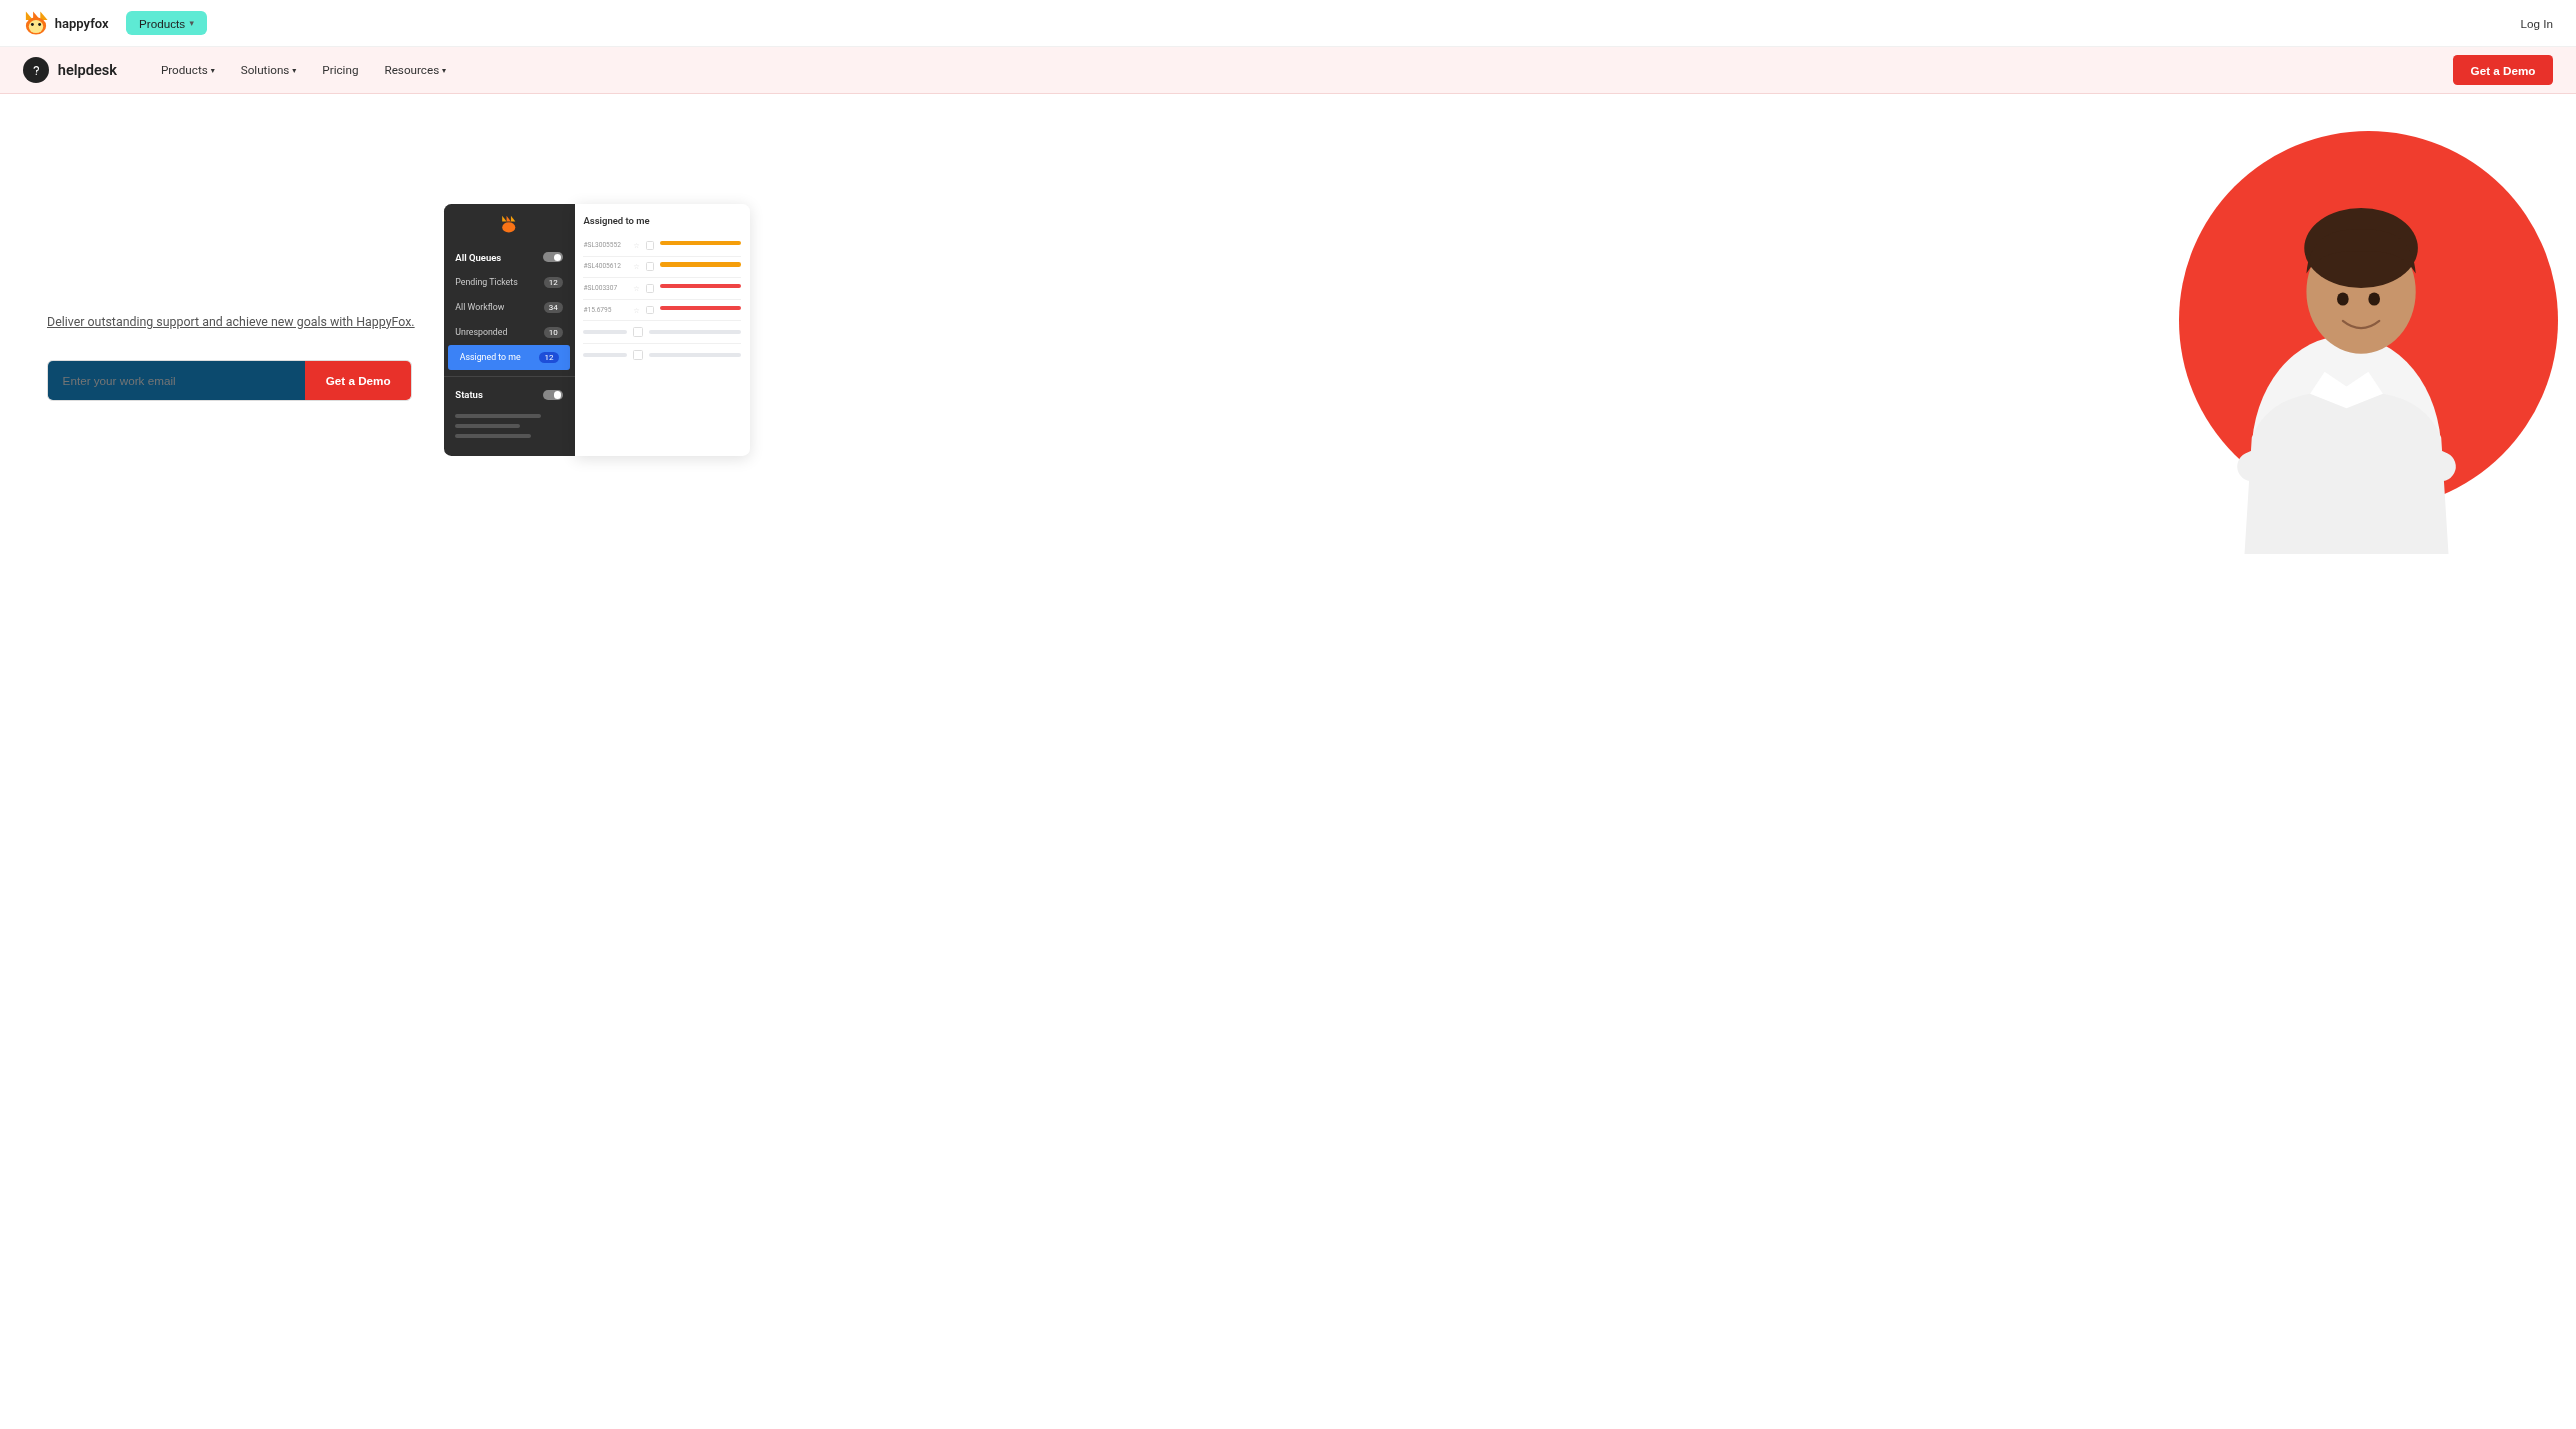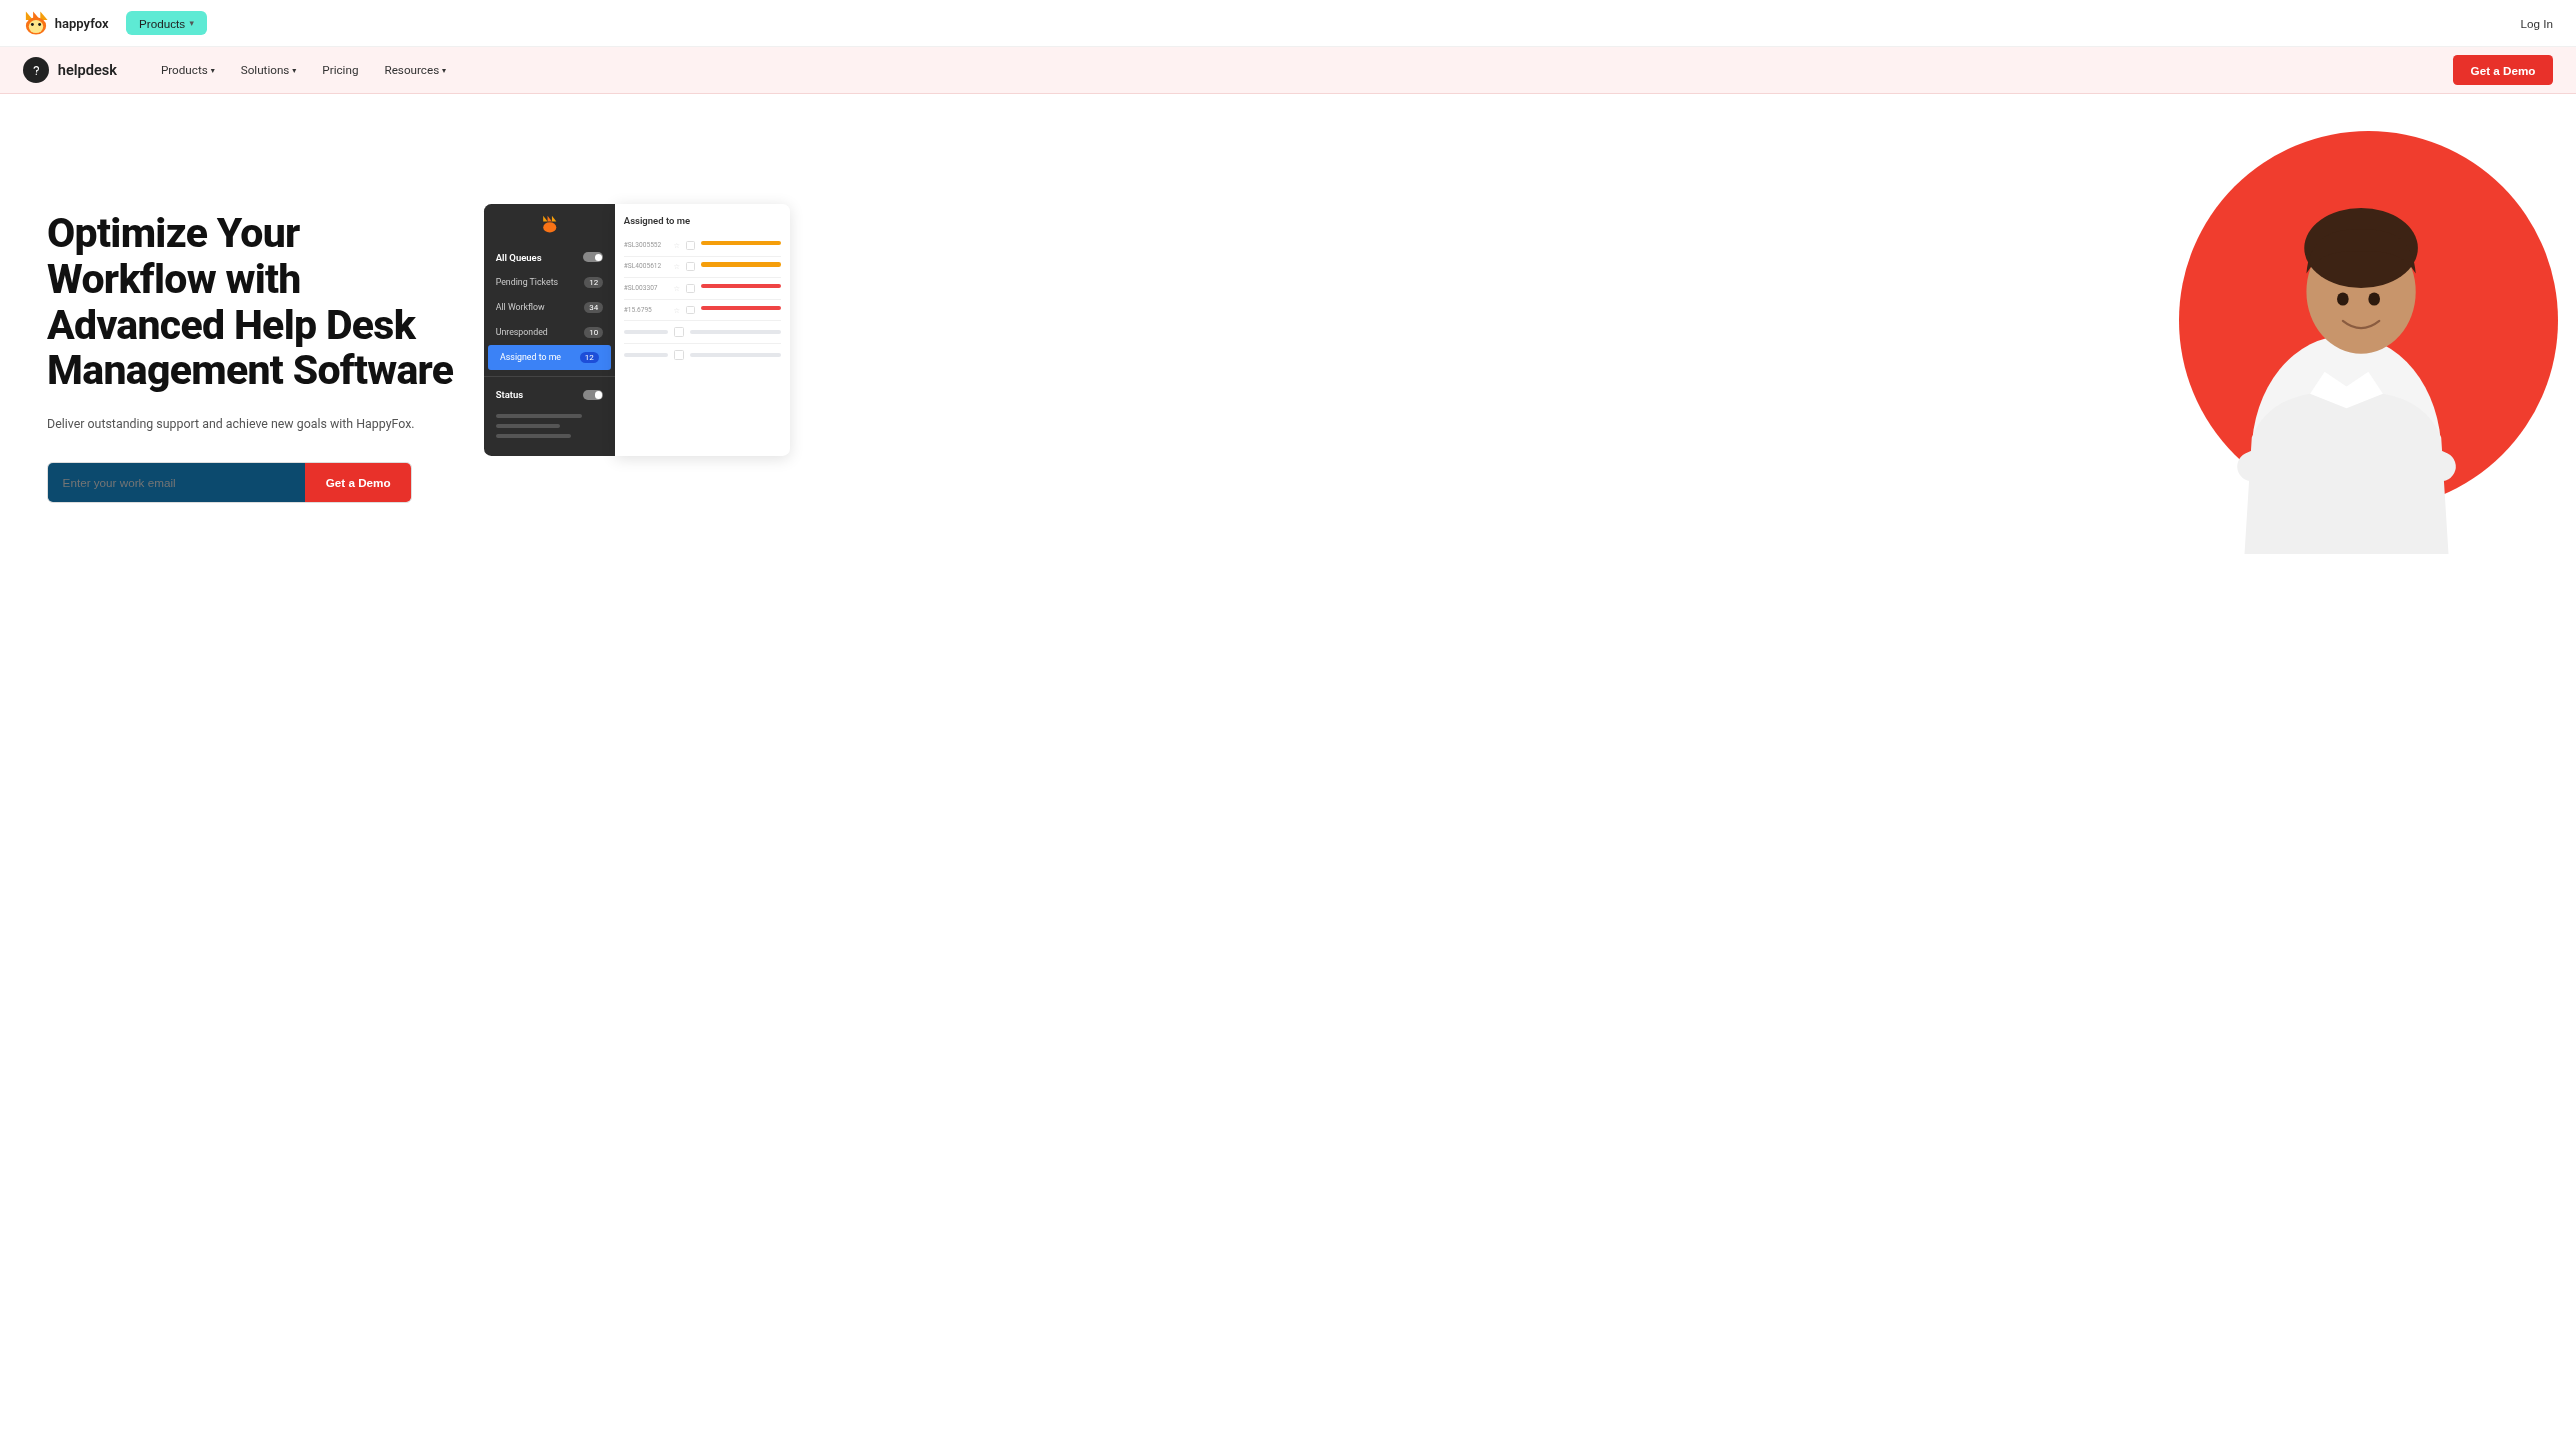--- a/index.html
+++ b/index.html
@@ -139,20 +139,21 @@
       color: #111;
       line-height: 1.12;
       margin-bottom: 20.4px;
       letter-spacing: -0.7px;
     }
     .hero-subtitle {
       font-size: 12.4px;
       color: #555;
       margin-bottom: 29px;
       line-height: 1.5;
+      text-decoration: underline;
     }
     .email-form {
       display: flex;
       align-items: stretch;
       gap: 0;
       border: 1.5px solid #ddd;
       border-radius: 5.8px;
       overflow: hidden;
       max-width: 365px;
     }
@@ -372,21 +373,20 @@
       </span>
     </div>
   </div>
   <div class="sub-nav-right">
     <button class="demo-btn">Get a Demo</button>
   </div>
 </nav>
 
 <section class="hero">
   <div class="hero-left">
-    <h1 class="hero-title">Optimize Your Workflow with Advanced Help Desk Management Software</h1>
     <p class="hero-subtitle">Deliver outstanding support and achieve new goals with HappyFox.</p>
     <div class="email-form">
       <input type="email" class="email-input" placeholder="Enter your work email" style="">
       <button class="email-submit">Get a Demo</button>
     </div>
   </div>
 
   <div class="hero-right">
 
     <div class="red-circle"></div>

